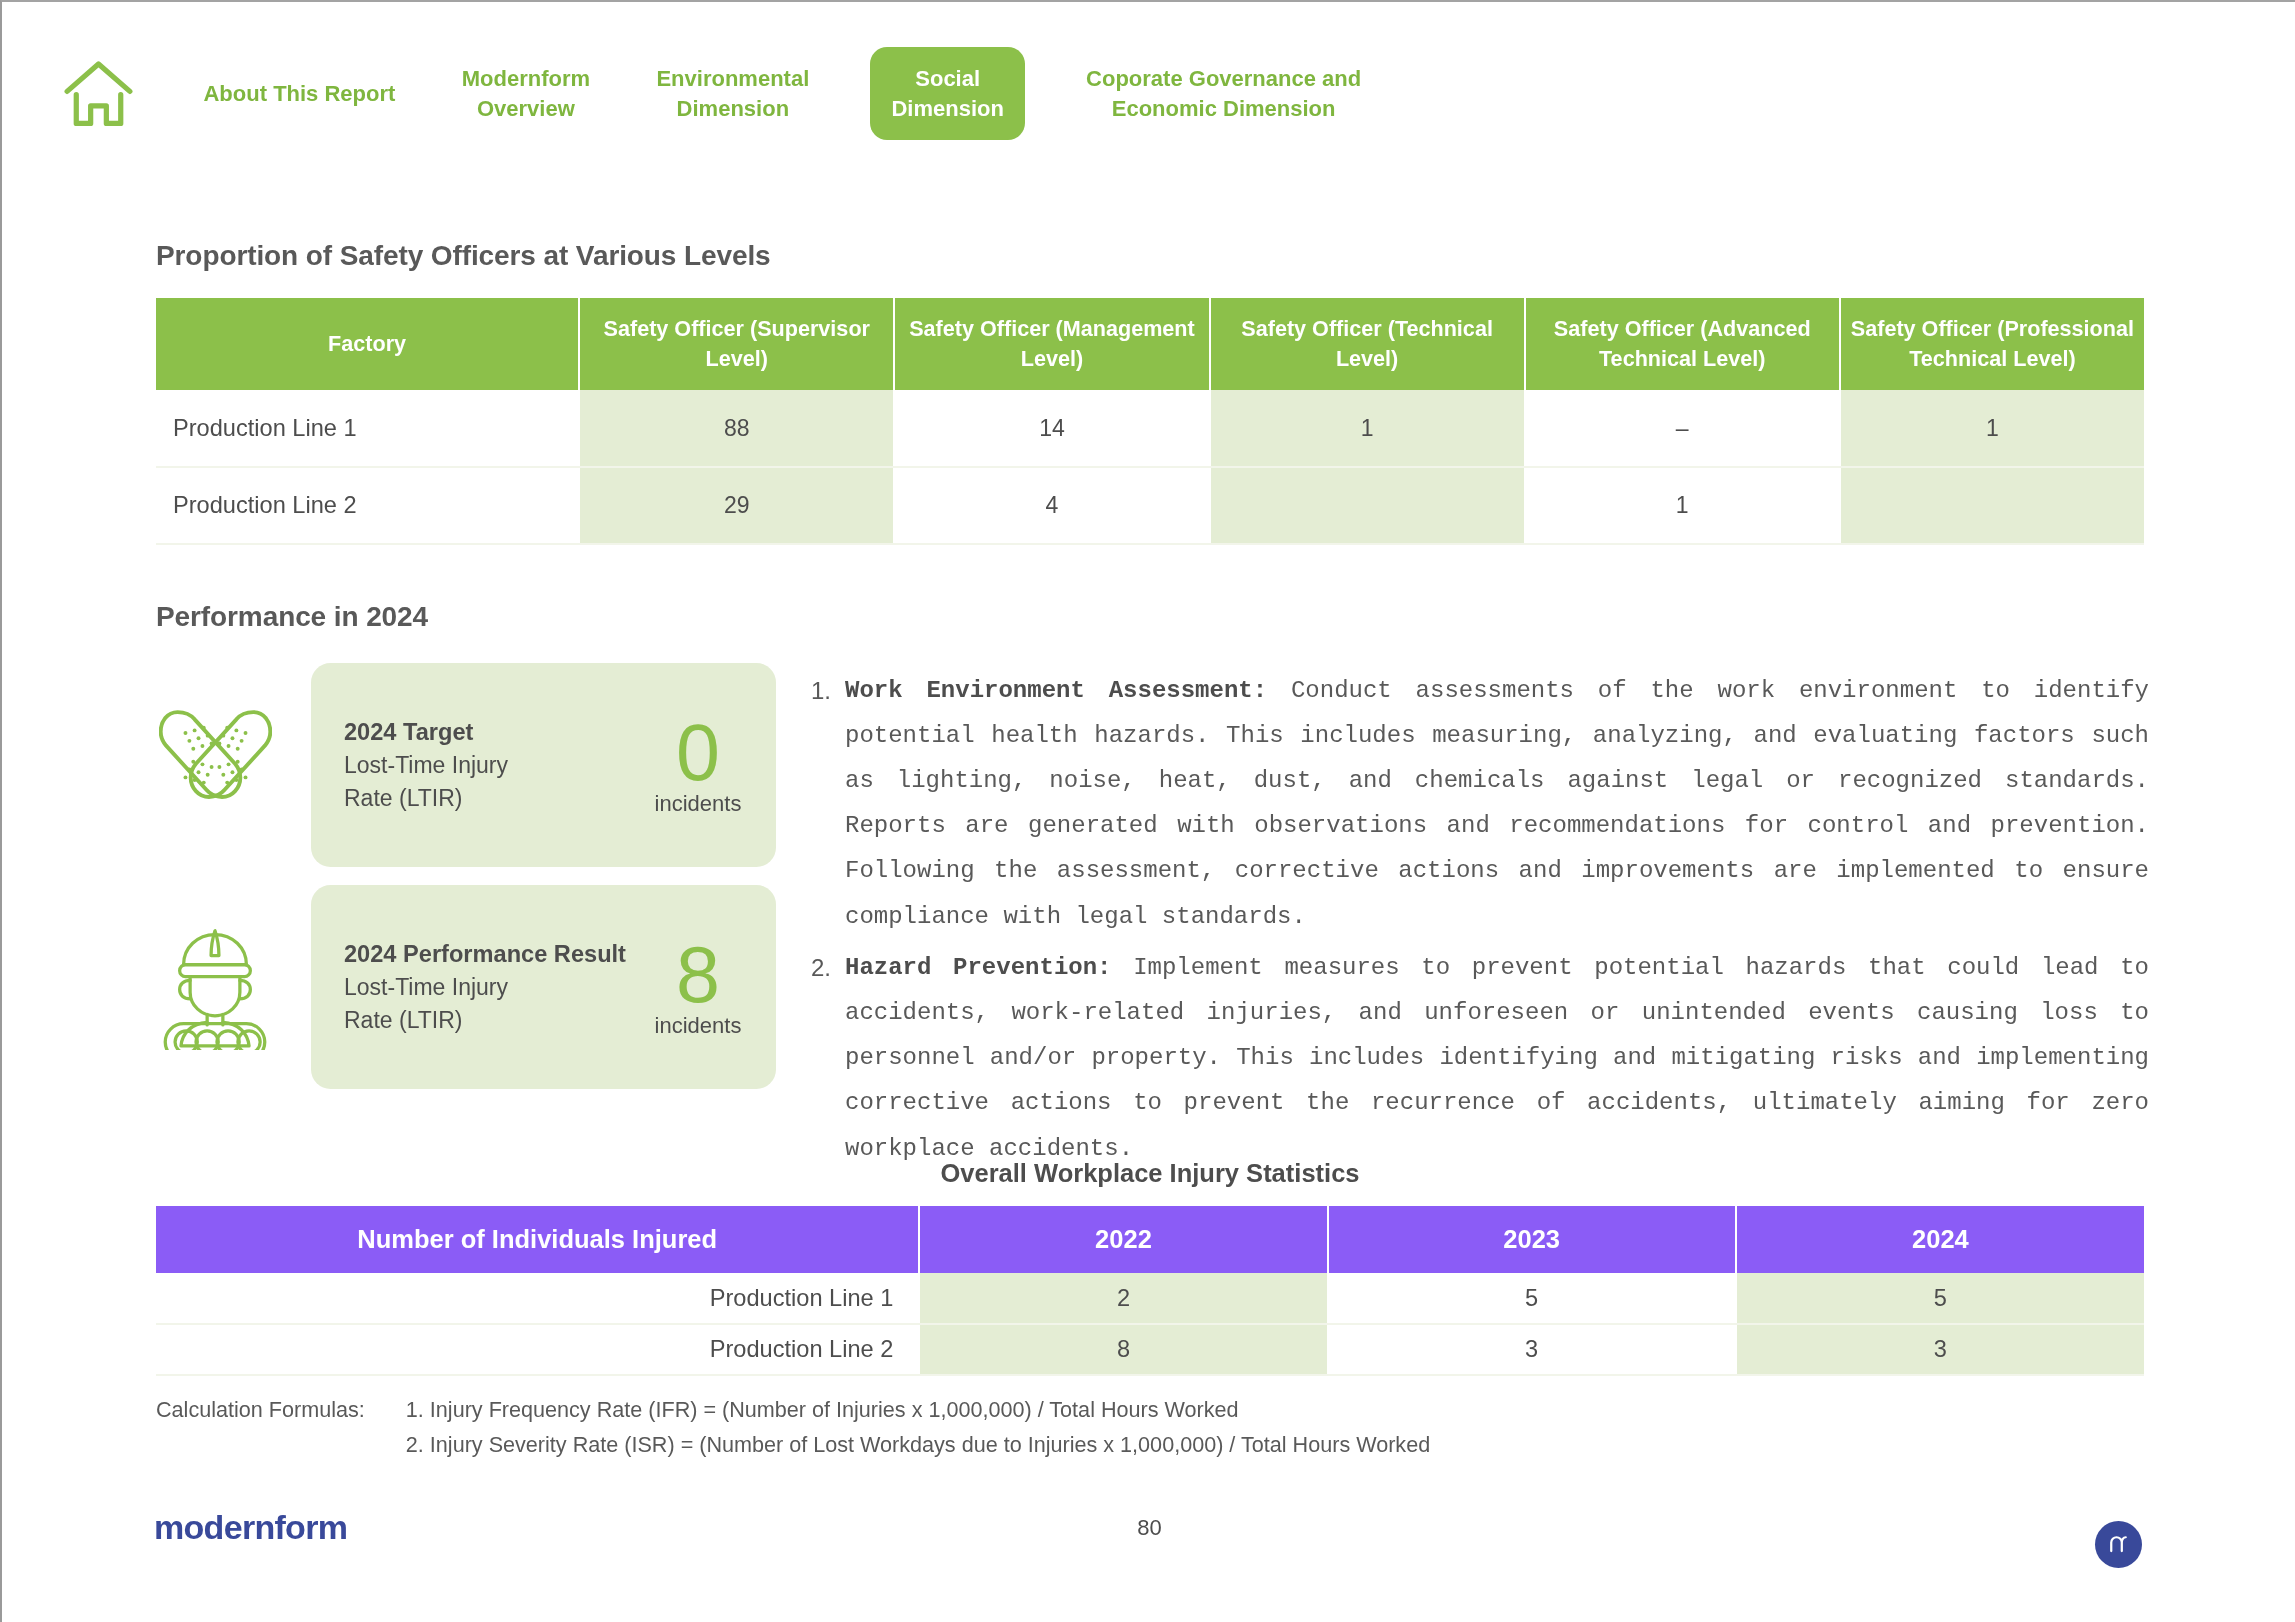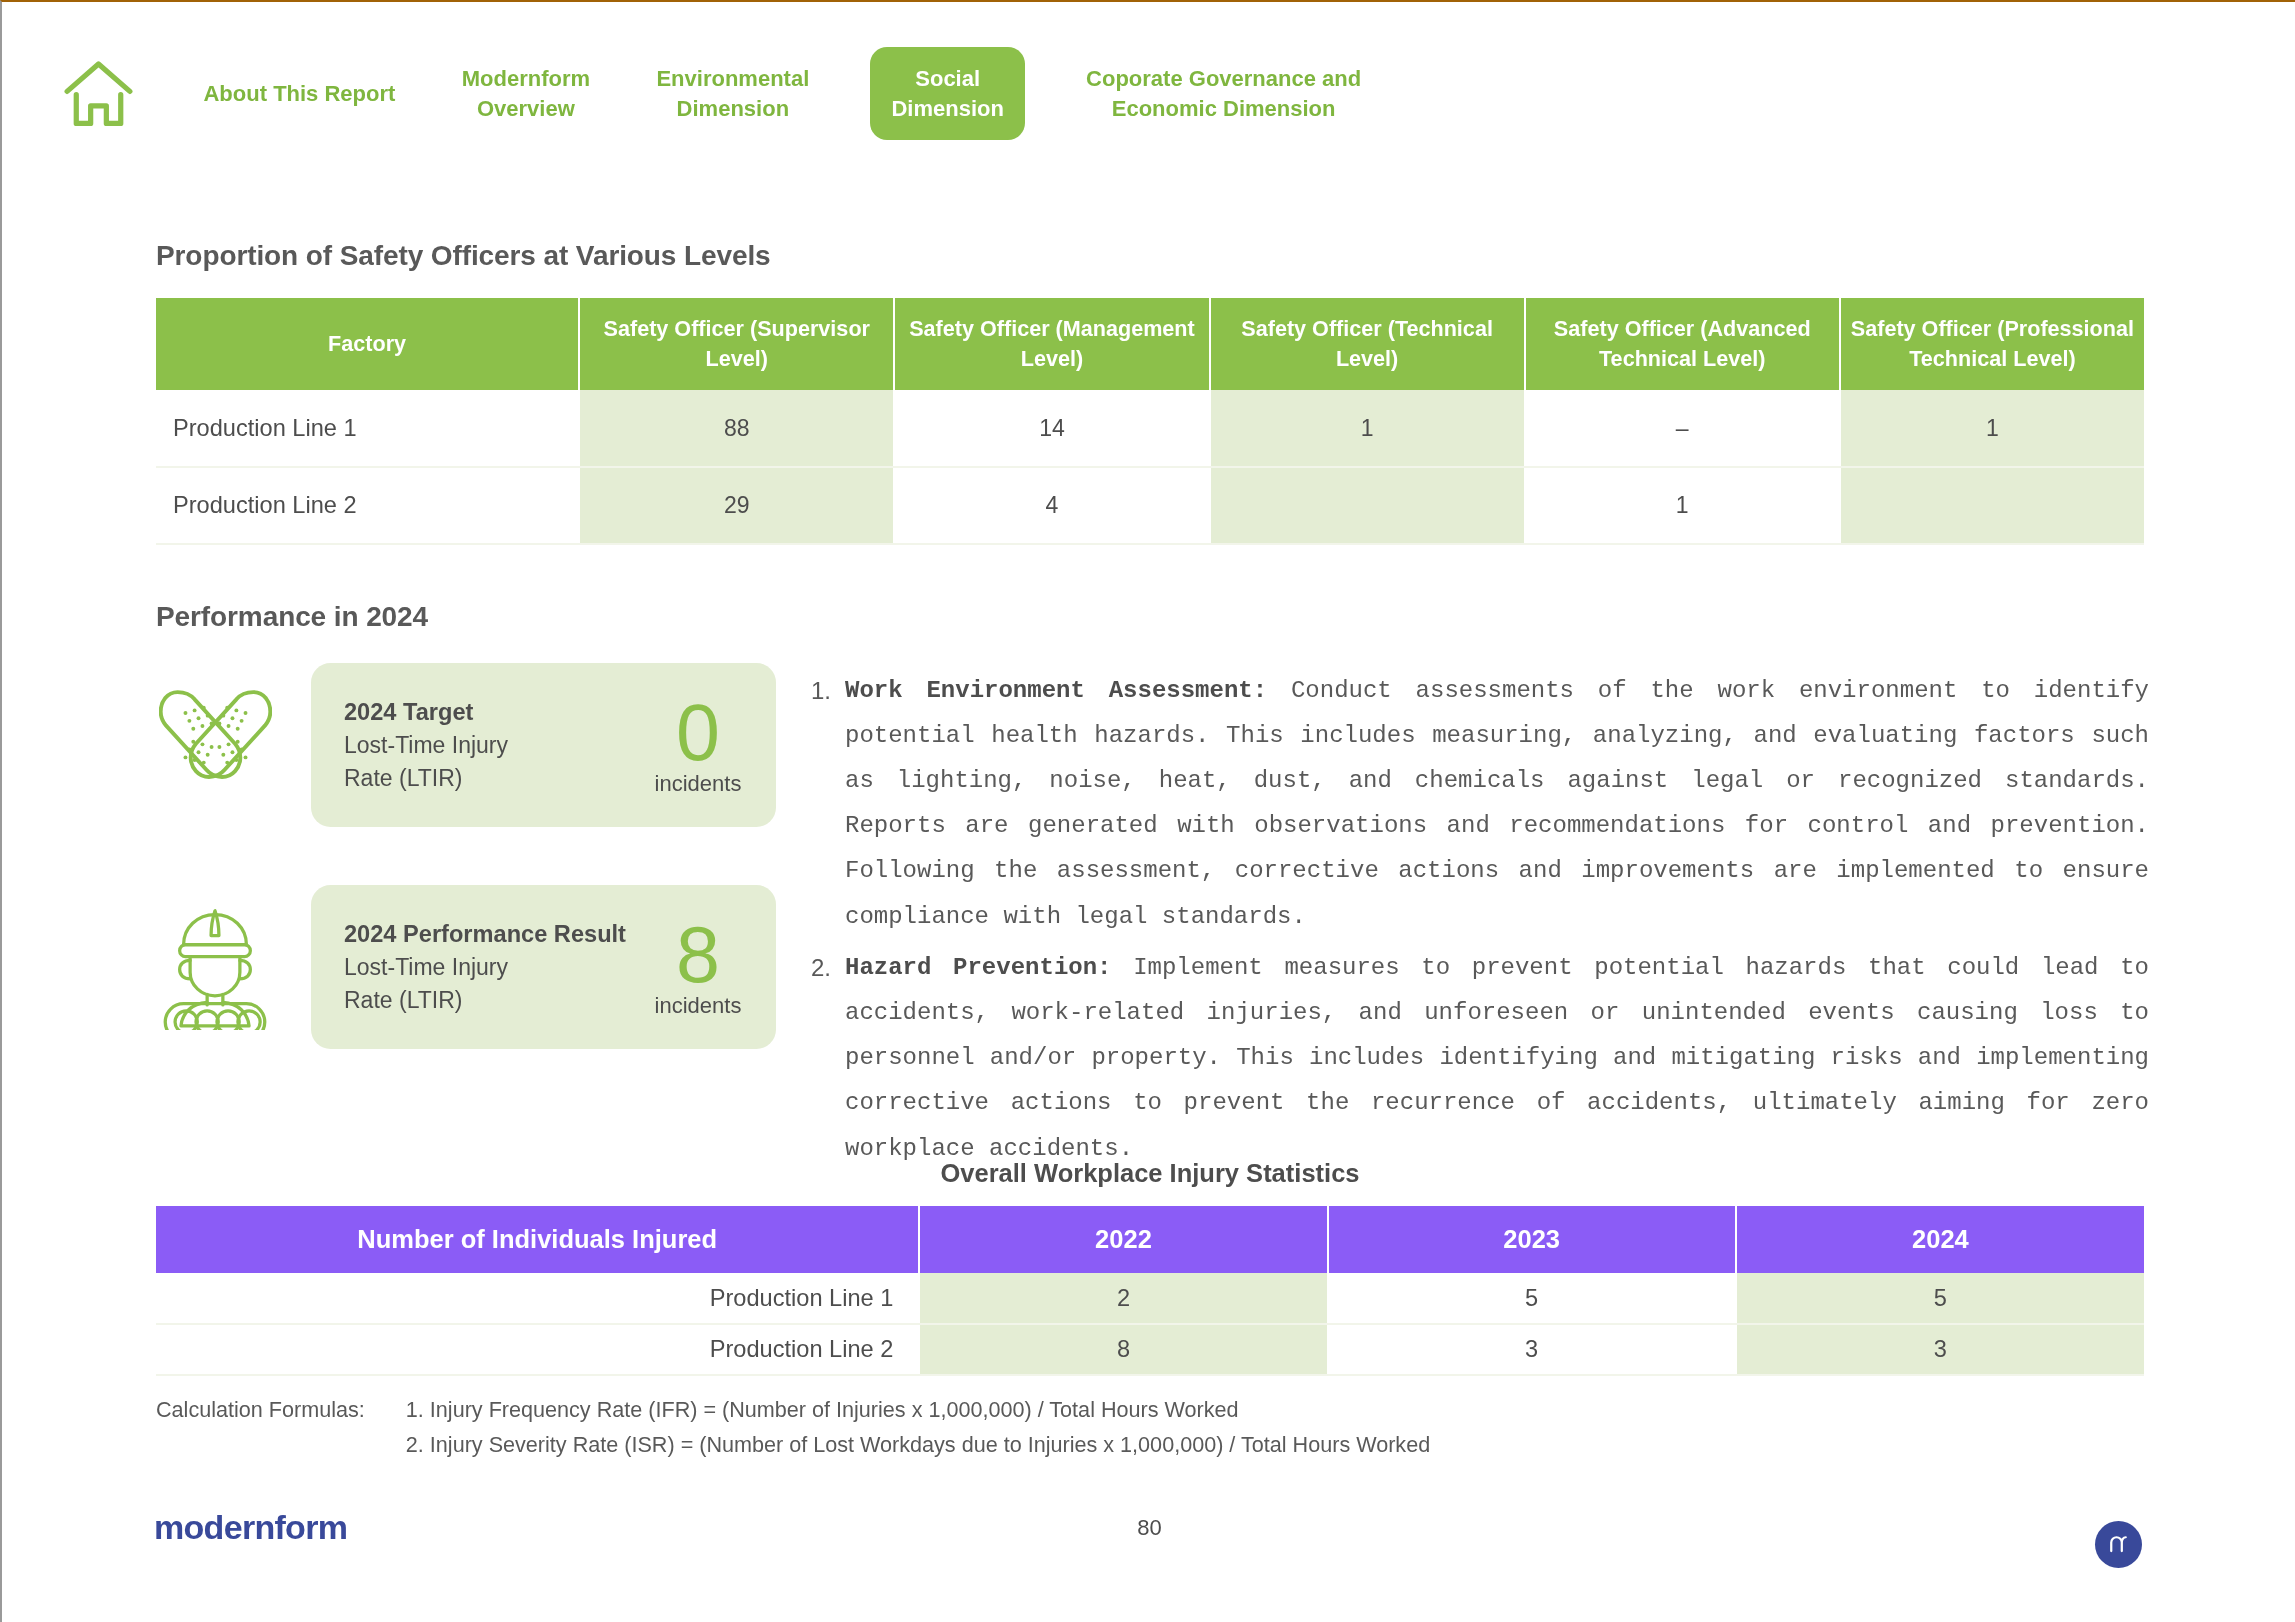--- a/index.html
+++ b/index.html
@@ -11,21 +11,21 @@
     font-family: "Liberation Sans", sans-serif;
     -webkit-font-smoothing: antialiased;
   }
 
   .page {
     position: relative;
     width: 2295px;
     height: 1623px;
     background: #ffffff;
     border-left: 2px solid #9a9a9a;
-    border-top: 2px solid #a16207;
+    border-top: 2px solid #a3a3a3;
     overflow: hidden;
   }
 
   
   .topnav {
     position: absolute;
     left: 0; top: 0;
     width: 2295px;
     height: 183px;
     display: flex;
@@ -133,21 +133,21 @@
     display: flex;
     align-items: center;
     justify-content: center;
     flex: none;
   }
   .perf-card {
     margin-left: 37px;
     background: #e4edd4;
     border-radius: 19.6px;
     width: 465px;
-    height: 164px;
+    height: 204px;
     display: flex;
     align-items: center;
     padding: 0 29px 0 33px;
   }
   .perf-card-text { flex: 1; }
   .perf-card-title {
     color: #4d4d4d;
     font-size: 23.6px;
     font-weight: 700;
     line-height: 1.45;

